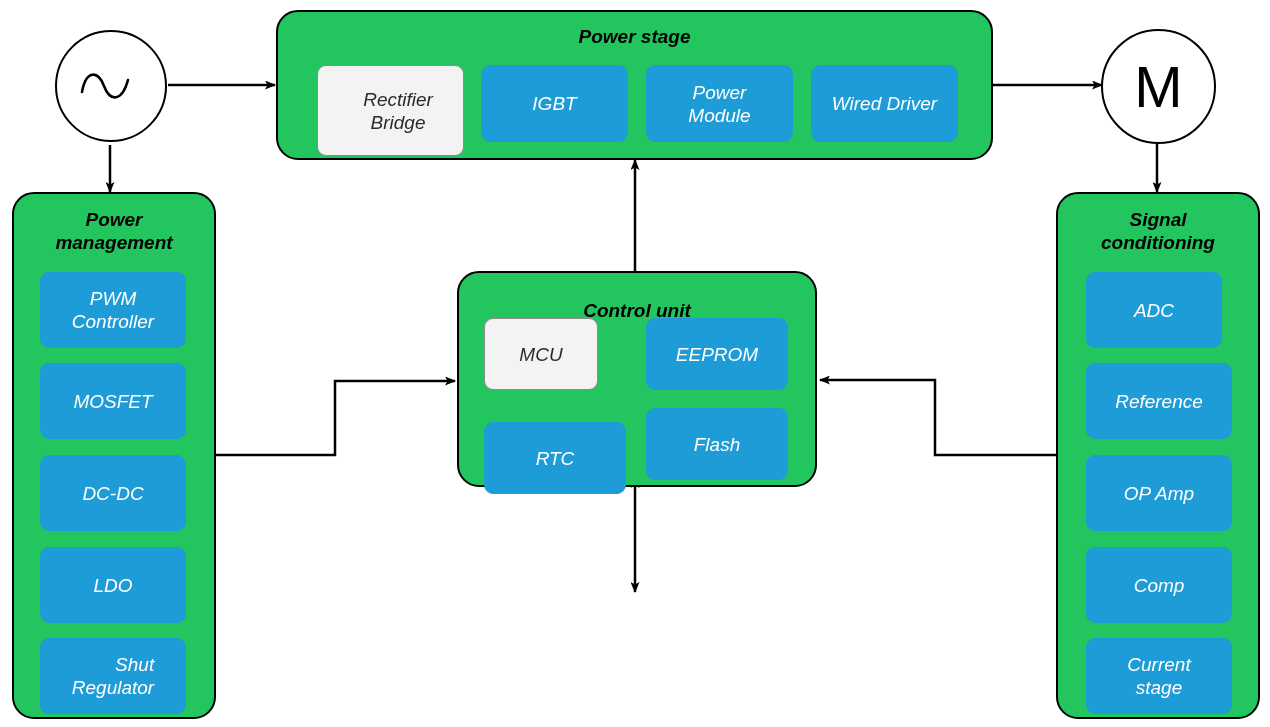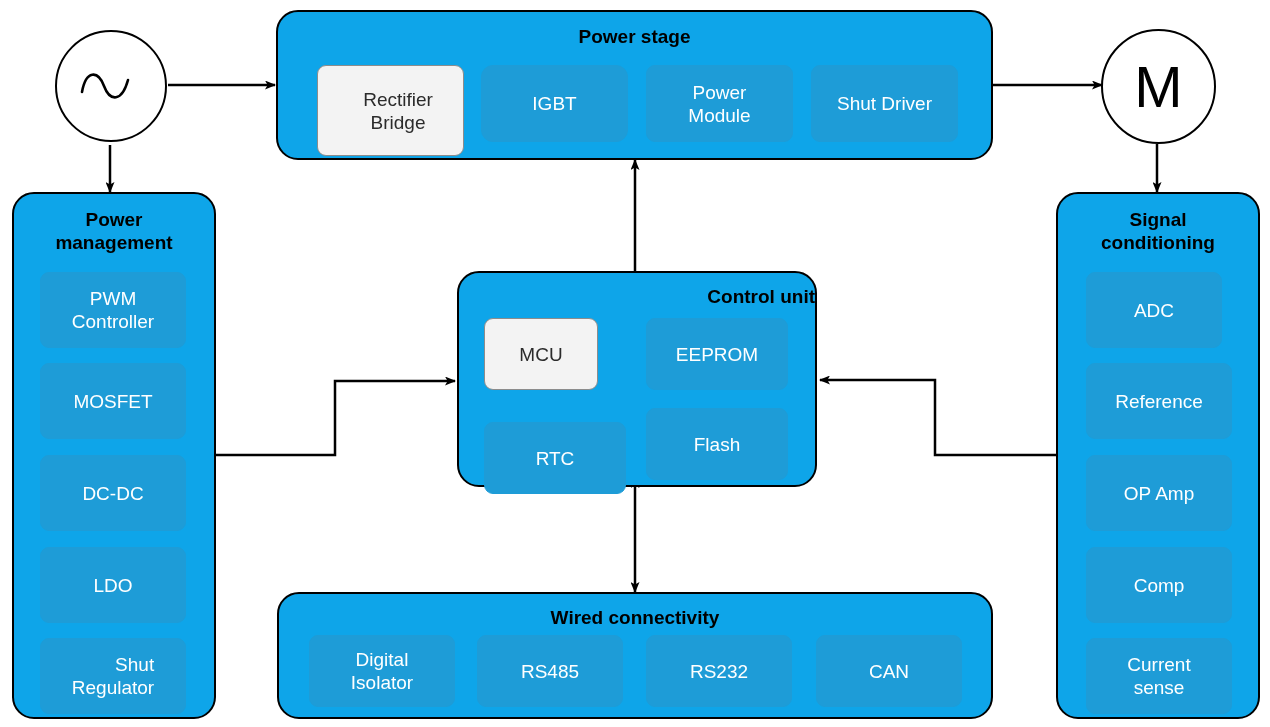--- a/index.html
+++ b/index.html
@@ -18,21 +18,22 @@
     background: #ffffff;
     overflow: hidden;
   }
 
   
   .group {
     position: absolute;
     box-sizing: border-box;
     border: 2.5px solid #000000;
     border-radius: 22px;
-    background: #0ea5e9;
+    background: #22c55e;
+    font-style: italic;
   }
   .group-title {
     position: absolute;
     left: 0;
     right: 0;
     text-align: center;
     font-weight: bold;
     font-size: 19px;
     line-height: 23px;
     color: #000000;
@@ -131,24 +132,24 @@
   </div>
 
   <div class="circle" style="left:1101px; top:29px; width:115px; height:115px;">
     <span class="motor-label">M</span>
   </div>
 
   <div class="group" style="left:276px; top:10px; width:717px; height:150px;">
     <div class="group-title" style="top:13px;">Power stage</div>
     <div class="blk gray" style="left:39px; top:53px; width:147px; height:91px;padding-left:17px;">Rectifier
 Bridge</div>
-    <div class="blk blue" style="left:203px; top:53px; width:147px; height:77px;border-radius:12px;">IGBT</div>
+    <div class="blk blue" style="left:203px; top:53px; width:147px; height:77px;">IGBT</div>
     <div class="blk blue" style="left:368px; top:53px; width:147px; height:77px;">Power
 Module</div>
-    <div class="blk blue" style="left:533px; top:53px; width:147px; height:77px;">Shut Driver</div>
+    <div class="blk blue" style="left:533px; top:53px; width:147px; height:77px;">Wired Driver</div>
   </div>
 
   <div class="group" style="left:12px; top:192px; width:204px; height:527px;">
     <div class="group-title" style="top:14px;">Power
 management</div>
     <div class="blk blue" style="left:26px; top:78px; width:146px; height:76px;">PWM
 Controller</div>
     <div class="blk blue" style="left:26px; top:169px; width:146px; height:76px;">MOSFET</div>
     <div class="blk blue" style="left:26px; top:261px; width:146px; height:76px;">DC-DC</div>
     <div class="blk blue" style="left:26px; top:353px; width:146px; height:76px;">LDO</div>
@@ -157,33 +158,25 @@
   </div>
 
   <div class="group" style="left:1056px; top:192px; width:204px; height:527px;">
     <div class="group-title" style="top:14px;">Signal
 conditioning</div>
     <div class="blk blue" style="left:28px; top:78px; width:136px; height:76px;">ADC</div>
     <div class="blk blue" style="left:28px; top:169px; width:146px; height:76px;">Reference</div>
     <div class="blk blue" style="left:28px; top:261px; width:146px; height:76px;">OP Amp</div>
     <div class="blk blue" style="left:28px; top:353px; width:146px; height:76px;">Comp</div>
     <div class="blk blue" style="left:28px; top:444px; width:146px; height:76px;">Current
-sense</div>
+stage</div>
   </div>
 
   <div class="group" style="left:457px; top:271px; width:360px; height:216px;">
-    <div class="group-title" style="top:12px;text-align:right;">Control unit</div>
+    <div class="group-title" style="top:26px;">Control unit</div>
     <div class="blk gray" style="left:25px; top:45px; width:114px; height:72px;">MCU</div>
     <div class="blk blue" style="left:187px; top:45px; width:142px; height:72px;">EEPROM</div>
     <div class="blk blue" style="left:25px; top:149px; width:142px; height:72px;">RTC</div>
     <div class="blk blue" style="left:187px; top:135px; width:142px; height:72px;">Flash</div>
   </div>
 
-  <div class="group" style="left:277px; top:592px; width:716px; height:127px;">
-    <div class="group-title" style="top:12px;">Wired connectivity</div>
-    <div class="blk blue" style="left:30px; top:41px; width:146px; height:72px;">Digital
-Isolator</div>
-    <div class="blk blue" style="left:198px; top:41px; width:146px; height:72px;">RS485</div>
-    <div class="blk blue" style="left:367px; top:41px; width:146px; height:72px;">RS232</div>
-    <div class="blk blue" style="left:537px; top:41px; width:146px; height:72px;">CAN</div>
-  </div>
 
 </div>
 
 </body></html>

